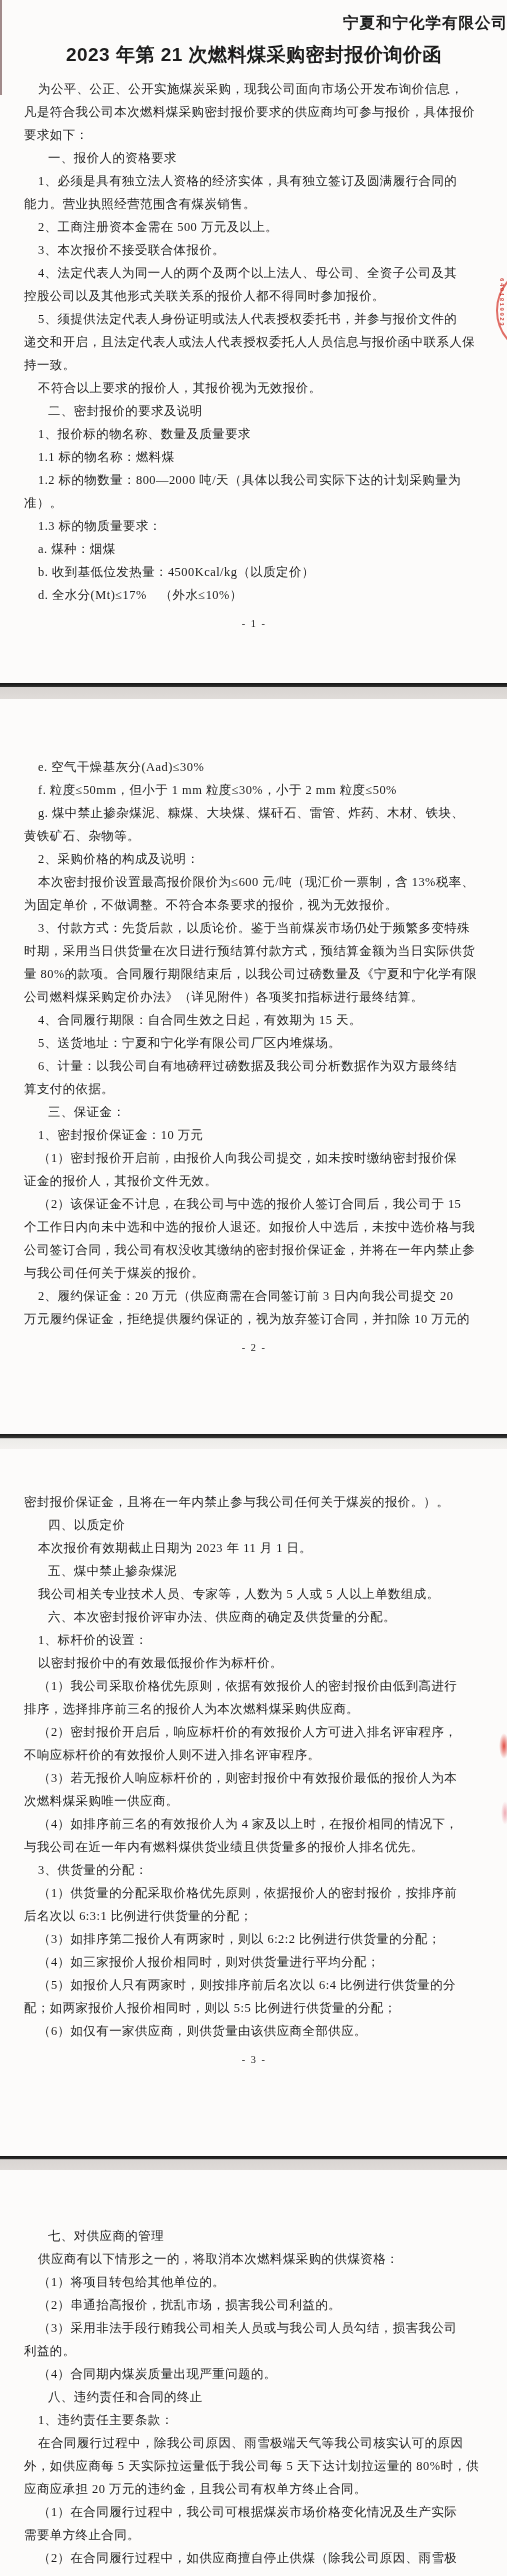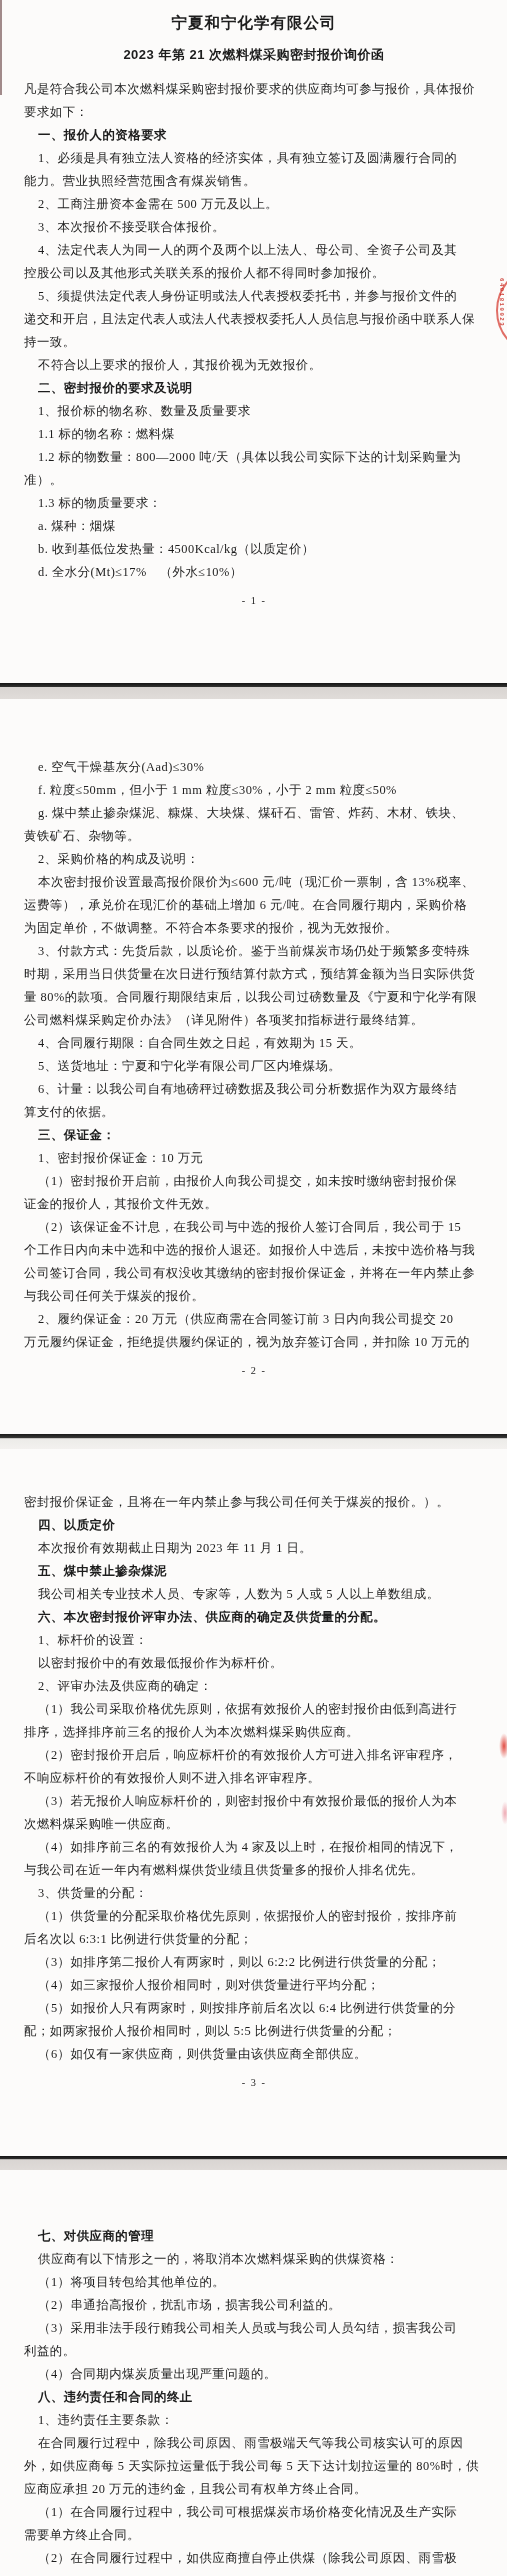--- a/index.html
+++ b/index.html
@@ -3,27 +3,27 @@
 <meta charset="utf-8">
 <style>
   html,body{margin:0;padding:0;background:#9a9794;}
   #scan{width:508px;margin:0 auto;position:relative;background:#fcfbfa;}
   .page{position:relative;width:508px;background:#fcfbfa;overflow:hidden;
         font-family:"Liberation Serif","DejaVu Serif",serif;color:#1d1d1d;}
   .page-gap{width:508px;}
   .gap-a{height:15.5px;background:linear-gradient(to bottom,#141414 0,#30302e 3.6px,#d8d4d1 4.1px,#e0dcd9 100%);}
   .gap-b{height:15.5px;background:linear-gradient(to bottom,#1a1a1a 0,#3a3a38 4.1px,#ecebe8 4.6px,#f3f1ef 100%);}
   .gap-c{height:14.4px;background:linear-gradient(to bottom,#161616 0,#2e2e2c 3.1px,#d9d5d2 3.6px,#dfdbd8 100%);}
-  .doc-title{text-align:center;font-size:15.5px;font-weight:bold;padding-top:13.4px;height:20.6px;line-height:20.6px;
+  .doc-title{text-align:right;font-size:15.5px;font-weight:bold;padding-top:13.4px;height:20.6px;line-height:20.6px;
              font-family:"Liberation Sans","DejaVu Sans",sans-serif;letter-spacing:1px;}
-  .doc-subtitle{text-align:center;font-size:13px;font-weight:bold;margin-top:11.3px;margin-bottom:13.4px;height:19.6px;line-height:19.6px;
+  .doc-subtitle{text-align:center;font-size:19px;font-weight:bold;margin-top:11.3px;margin-bottom:13.4px;height:19.6px;line-height:19.6px;
              font-family:"Liberation Sans","DejaVu Sans",sans-serif;letter-spacing:0.5px;}
   .ln{height:23px;line-height:23px;padding-left:24px;font-size:12.4px;white-space:nowrap;letter-spacing:0.5px;}
   .ln.i{padding-left:38px;}
-  .ln.h{padding-left:38px;font-weight:bold;font-family:"Liberation Sans","DejaVu Sans",sans-serif;letter-spacing:0.5px;}
+  .ln.h{padding-left:48px;font-weight:normal;font-family:"Liberation Sans","DejaVu Sans",sans-serif;letter-spacing:0.5px;}
   .ln.pn{padding-left:0;text-align:center;font-size:10.3px;margin-top:5.2px;letter-spacing:1.5px;}
   
   .edge-artifact{position:absolute;left:0;top:0;width:1.5px;height:95px;background:rgba(70,25,25,.5);}
   .partial-ring{position:absolute;border-radius:50%;border:2.6px solid rgba(214,56,44,.72);}
   .partial-ring.r1{width:87px;height:87px;left:496px;top:265px;}
   .stamp-serial-edge{position:absolute;left:498px;top:278px;writing-mode:vertical-rl;
       font-family:"Liberation Mono","DejaVu Sans Mono",monospace;font-size:5.7px;font-weight:bold;
       color:rgba(200,40,30,.85);letter-spacing:1.5px;}
   .red-frag{position:absolute;border-radius:50%;}
   .frag-a{left:499px;top:284px;width:10.3px;height:26px;background:radial-gradient(ellipse at center,rgba(220,45,35,.85),rgba(220,45,35,0) 70%);}
@@ -32,20 +32,21 @@
 </head>
 <body>
 
 <div id="scan">
 
   <div class="page" style="height:683px;">
     <div class="edge-artifact"></div>
     <div class="doc-title">宁夏和宁化学有限公司</div>
     <div class="doc-subtitle">2023 年第 21 次燃料煤采购密封报价询价函</div>
     <div>
+        <div class="ln i">为公平、公正、公开实施煤炭采购，现我公司面向市场公开发布询价信息，</div>
         <div class="ln c">凡是符合我公司本次燃料煤采购密封报价要求的供应商均可参与报价，具体报价</div>
         <div class="ln c">要求如下：</div>
         <div class="ln h">一、报价人的资格要求</div>
         <div class="ln i">1、必须是具有独立法人资格的经济实体，具有独立签订及圆满履行合同的</div>
         <div class="ln c">能力。营业执照经营范围含有煤炭销售。</div>
         <div class="ln i">2、工商注册资本金需在 500 万元及以上。</div>
         <div class="ln i">3、本次报价不接受联合体报价。</div>
         <div class="ln i">4、法定代表人为同一人的两个及两个以上法人、母公司、全资子公司及其</div>
         <div class="ln c">控股公司以及其他形式关联关系的报价人都不得同时参加报价。</div>
         <div class="ln i">5、须提供法定代表人身份证明或法人代表授权委托书，并参与报价文件的</div>
@@ -70,21 +71,20 @@
 
   <div class="page" style="height:735px;padding-top:0;">
     <div style="height:57px;"></div>
     <div>
         <div class="ln i">e. 空气干燥基灰分(Aad)≤30%</div>
         <div class="ln i">f. 粒度≤50mm，但小于 1 mm 粒度≤30%，小于 2 mm 粒度≤50%</div>
         <div class="ln i">g. 煤中禁止掺杂煤泥、糠煤、大块煤、煤矸石、雷管、炸药、木材、铁块、</div>
         <div class="ln c">黄铁矿石、杂物等。</div>
         <div class="ln i">2、采购价格的构成及说明：</div>
         <div class="ln i">本次密封报价设置最高报价限价为≤600 元/吨（现汇价一票制，含 13%税率、</div>
-        <div class="ln c">运费等），承兑价在现汇价的基础上增加 6 元/吨。在合同履行期内，采购价格</div>
         <div class="ln c">为固定单价，不做调整。不符合本条要求的报价，视为无效报价。</div>
         <div class="ln i">3、付款方式：先货后款，以质论价。鉴于当前煤炭市场仍处于频繁多变特殊</div>
         <div class="ln c">时期，采用当日供货量在次日进行预结算付款方式，预结算金额为当日实际供货</div>
         <div class="ln c">量 80%的款项。合同履行期限结束后，以我公司过磅数量及《宁夏和宁化学有限</div>
         <div class="ln c">公司燃料煤采购定价办法》（详见附件）各项奖扣指标进行最终结算。</div>
         <div class="ln i">4、合同履行期限：自合同生效之日起，有效期为 15 天。</div>
         <div class="ln i">5、送货地址：宁夏和宁化学有限公司厂区内堆煤场。</div>
         <div class="ln i">6、计量：以我公司自有地磅秤过磅数据及我公司分析数据作为双方最终结</div>
         <div class="ln c">算支付的依据。</div>
         <div class="ln h">三、保证金：</div>
@@ -106,21 +106,20 @@
     <div style="height:42px;"></div>
     <div>
         <div class="ln c">密封报价保证金，且将在一年内禁止参与我公司任何关于煤炭的报价。）。</div>
         <div class="ln h">四、以质定价</div>
         <div class="ln i">本次报价有效期截止日期为 2023 年 11 月 1 日。</div>
         <div class="ln h">五、煤中禁止掺杂煤泥</div>
         <div class="ln i">我公司相关专业技术人员、专家等，人数为 5 人或 5 人以上单数组成。</div>
         <div class="ln h">六、本次密封报价评审办法、供应商的确定及供货量的分配。</div>
         <div class="ln i">1、标杆价的设置：</div>
         <div class="ln i">以密封报价中的有效最低报价作为标杆价。</div>
-        <div class="ln i">2、评审办法及供应商的确定：</div>
         <div class="ln i">（1）我公司采取价格优先原则，依据有效报价人的密封报价由低到高进行</div>
         <div class="ln c">排序，选择排序前三名的报价人为本次燃料煤采购供应商。</div>
         <div class="ln i">（2）密封报价开启后，响应标杆价的有效报价人方可进入排名评审程序，</div>
         <div class="ln c">不响应标杆价的有效报价人则不进入排名评审程序。</div>
         <div class="ln i">（3）若无报价人响应标杆价的，则密封报价中有效报价最低的报价人为本</div>
         <div class="ln c">次燃料煤采购唯一供应商。</div>
         <div class="ln i">（4）如排序前三名的有效报价人为 4 家及以上时，在报价相同的情况下，</div>
         <div class="ln c">与我公司在近一年内有燃料煤供货业绩且供货量多的报价人排名优先。</div>
         <div class="ln i">3、供货量的分配：</div>
         <div class="ln i">（1）供货量的分配采取价格优先原则，依据报价人的密封报价，按排序前</div>

